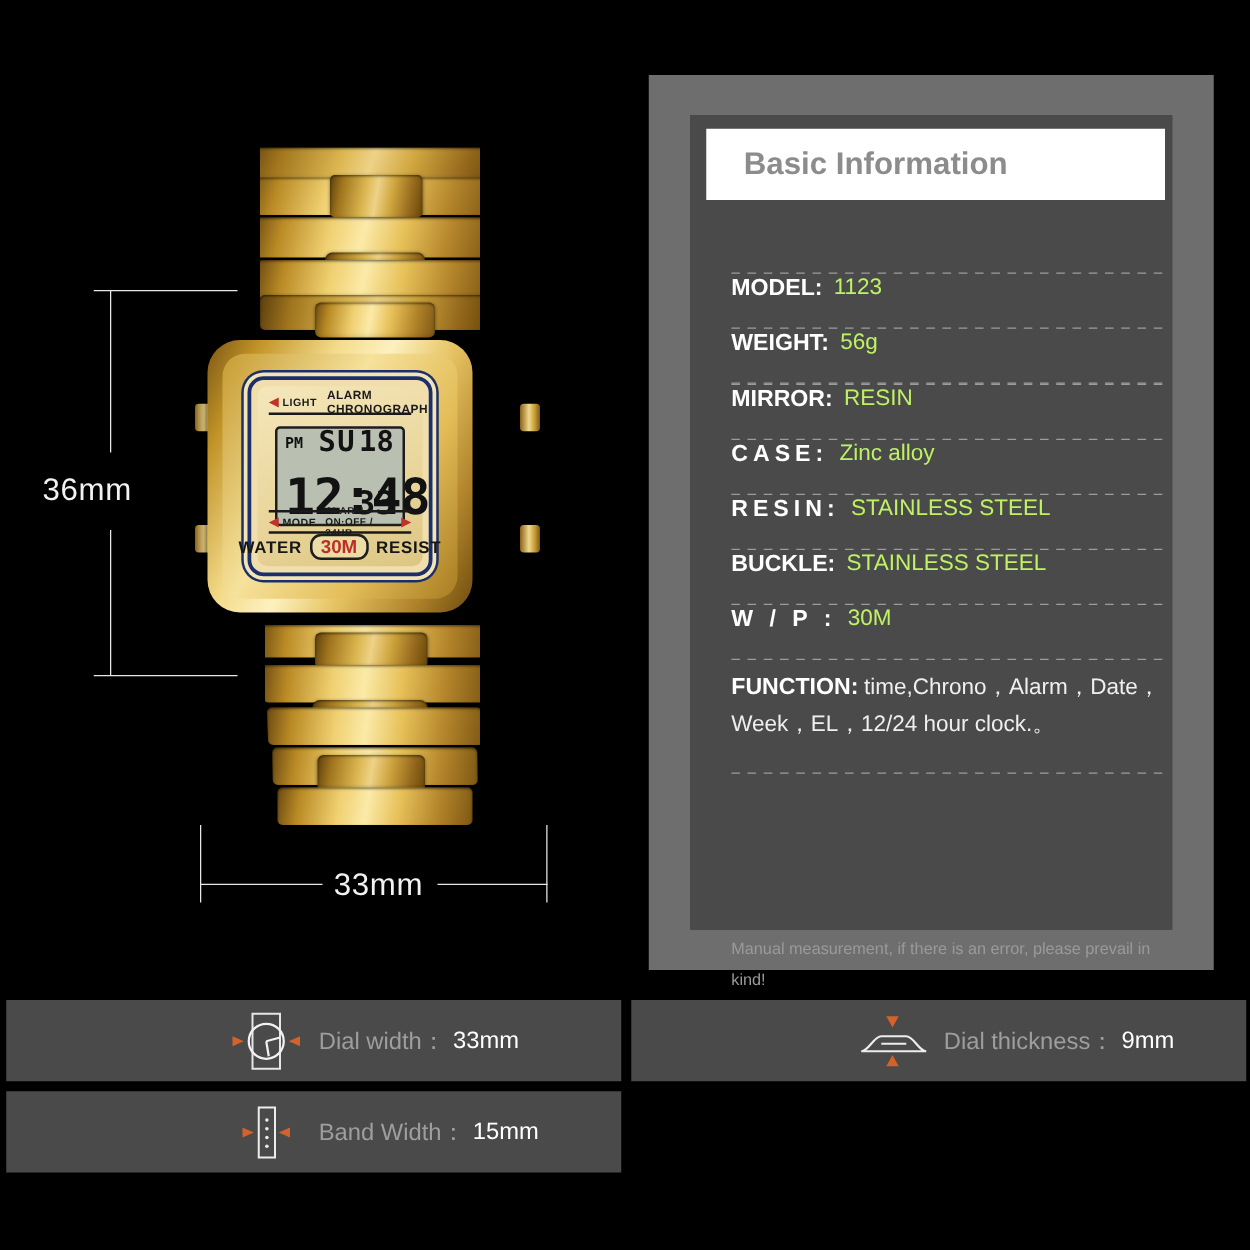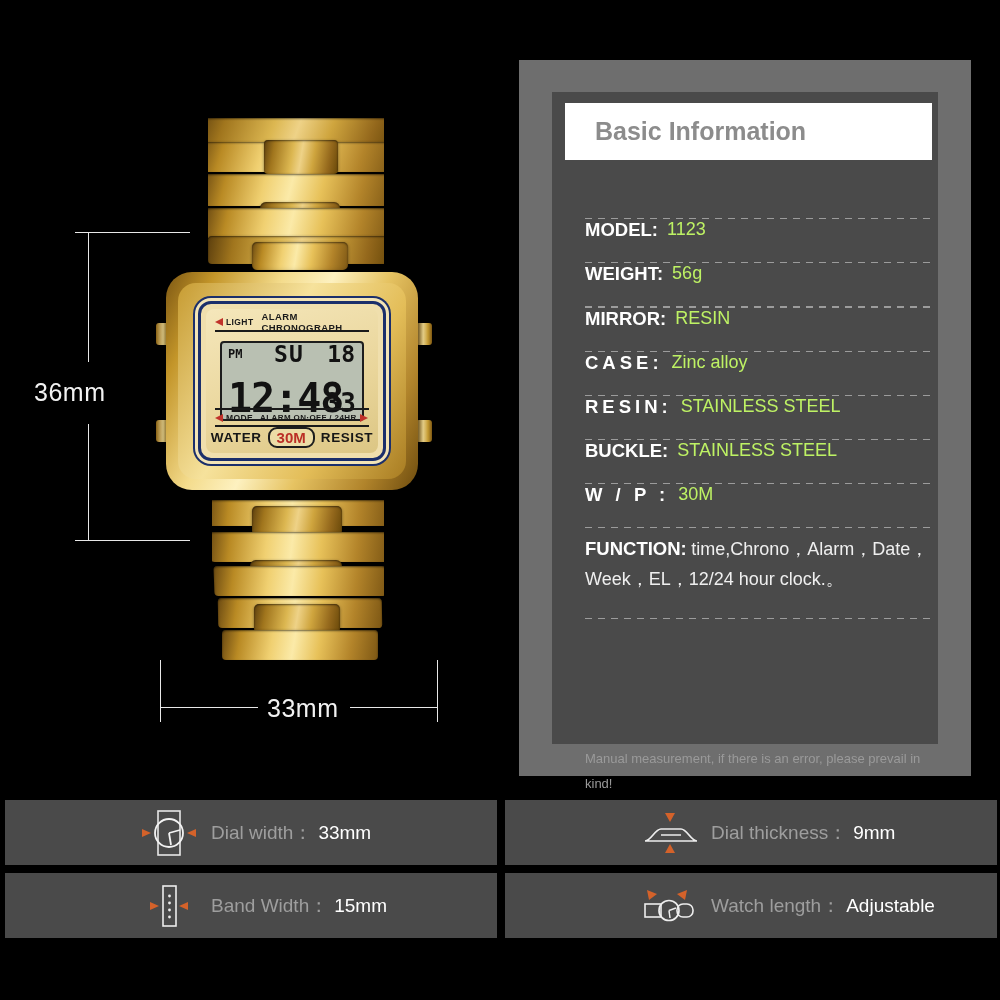--- a/index.html
+++ b/index.html
@@ -18,21 +18,21 @@
   .band { position:absolute; overflow:hidden; }
   .link {
     position:absolute; border-radius:4px;
     background:linear-gradient(100deg,#6b4a12 0%,#b98a24 12%,#f0d071 32%,#fbeaa8 46%,#e7c159 62%,#b3842a 82%,#7d5714 100%);
     box-shadow:0 1px 2px rgba(0,0,0,.55) inset, 0 1px 3px rgba(0,0,0,.5);
   }
   .link.dk { background:linear-gradient(100deg,#5c3f0e 0%,#a0751d 14%,#dcb751 38%,#eed287 50%,#cfa53e 66%,#94681c 86%,#674708 100%); }
 
   
   #case {
-    position:absolute; left:166px; top:272px; width:252px; height:218px;
+    position:absolute; left:166px; top:272px; width:212px; height:218px;
     background:linear-gradient(115deg,#7c5713 0%,#c39529 14%,#f4dc8d 34%,#fdf1c0 48%,#e6c362 64%,#b1842b 84%,#6e4c0e 100%);
     border-radius:26px;
     box-shadow:0 3px 9px rgba(0,0,0,.6);
   }
   #caseInner {
     position:absolute; left:12px; top:11px; right:12px; bottom:11px;
     border-radius:18px;
     background:linear-gradient(120deg,#c79c33,#f6e29c 40%,#e3bd58 70%,#a87c22);
   }
   #bezel {
@@ -89,21 +89,21 @@
   .srow { height:43px; display:flex; }
   .skey { color:#fff; font-weight:700; font-size:18.5px; white-space:nowrap; }
   .sval { color:#bef264; font-size:18px; margin-left:9px; white-space:nowrap; }
   .sp { letter-spacing:4px; }
   #fnRow { padding:6px 0 2px; }
   #fnRow .skey { display:inline; }
   #fnVal { color:#efefef; font-size:18px; line-height:30px; }
   #note { position:absolute; left:66px; top:686px; width:350px; color:#9a9a9a; font-size:13px; line-height:25px; }
 
   
-  .bp { position:absolute; height:65px; background:#4a4a4a; display:flex; align-items:center; }
+  .bp { position:absolute; height:65px; background:#4a4a4a; display:flex; align-items:center;padding-left:44px; }
   .bpIcon { width:64px; display:flex; justify-content:center; align-items:center; margin-left:132px; }
   .bpLbl { color:#9e9e9e; font-size:19px; margin-left:10px; white-space:nowrap; }
   .bpVal { color:#fff; font-size:19px; margin-left:6px; white-space:nowrap; }
 </style>
 </head>
 <body>
 
 <div id="stage">
 
   <div id="photo">
@@ -297,29 +297,14 @@
         <circle cx="29.5" cy="16" r="1.4" fill="#ededed"></circle>
         <circle cx="29.5" cy="23" r="1.4" fill="#ededed"></circle>
         <circle cx="29.5" cy="30" r="1.4" fill="#ededed"></circle>
         <circle cx="29.5" cy="37" r="1.4" fill="#ededed"></circle>
       </svg>
     </div>
     <span class="bpLbl">Band Width：</span>
     <span class="bpVal">15mm</span>
   </div>
 
-  <div class="bp" style="left:505px;top:873px;width:492px;">
-    <div class="bpIcon">
-      <svg width="64" height="52" viewBox="0 0 64 52">
-        <polygon points="10,10 20,14 12,20" fill="#d4622a"></polygon>
-        <polygon points="50,10 40,14 48,20" fill="#d4622a"></polygon>
-        <rect x="8" y="24" width="16" height="13" fill="none" stroke="#ededed" stroke-width="1.6"></rect>
-        <rect x="40" y="24" width="16" height="13" rx="6" fill="none" stroke="#ededed" stroke-width="1.6"></rect>
-        <circle cx="32" cy="30.5" r="10" fill="none" stroke="#ededed" stroke-width="1.7"></circle>
-        <line x1="32" y1="30.5" x2="39" y2="28" stroke="#ededed" stroke-width="1.5"></line>
-        <line x1="32" y1="30.5" x2="33" y2="38" stroke="#ededed" stroke-width="1.5"></line>
-      </svg>
-    </div>
-    <span class="bpLbl">Watch length：</span>
-    <span class="bpVal">Adjustable</span>
-  </div>
 
 </div>
 
 </body></html>

